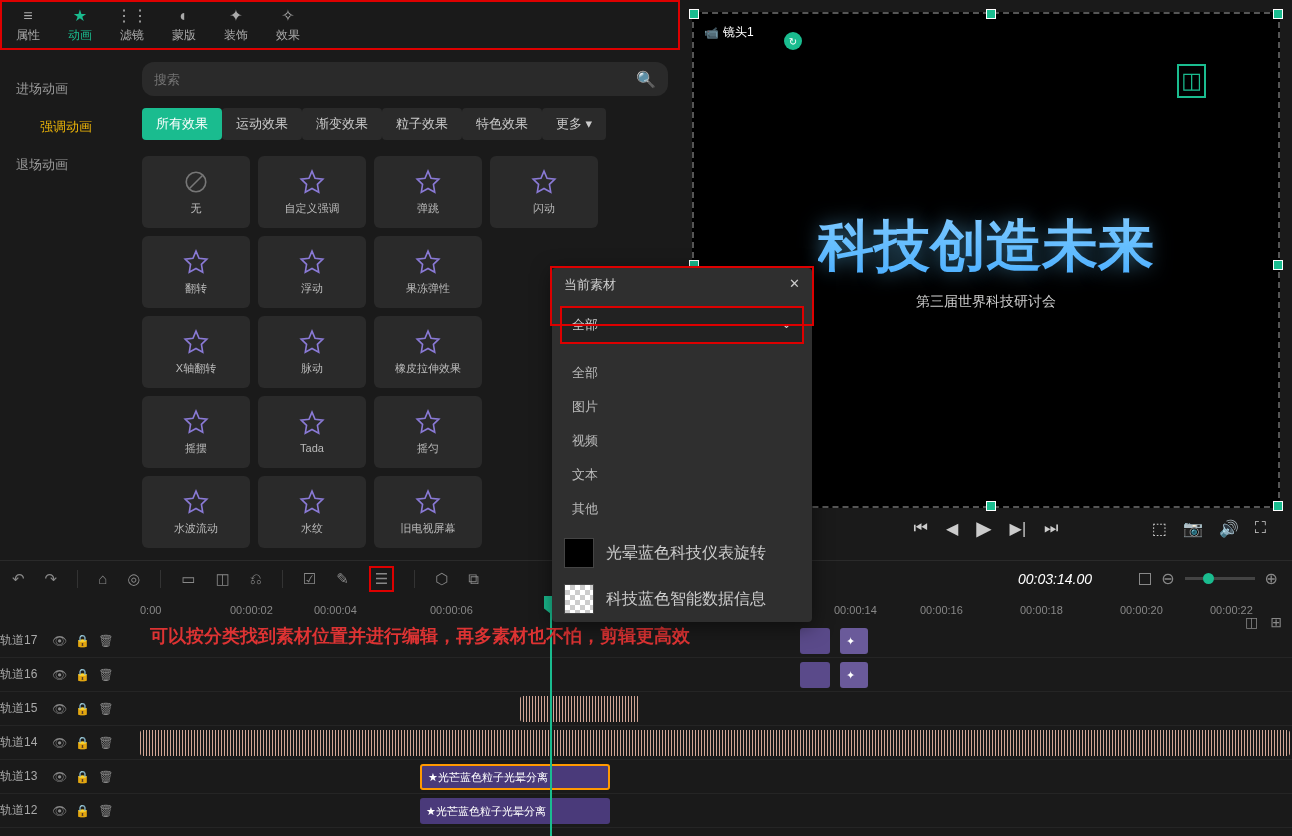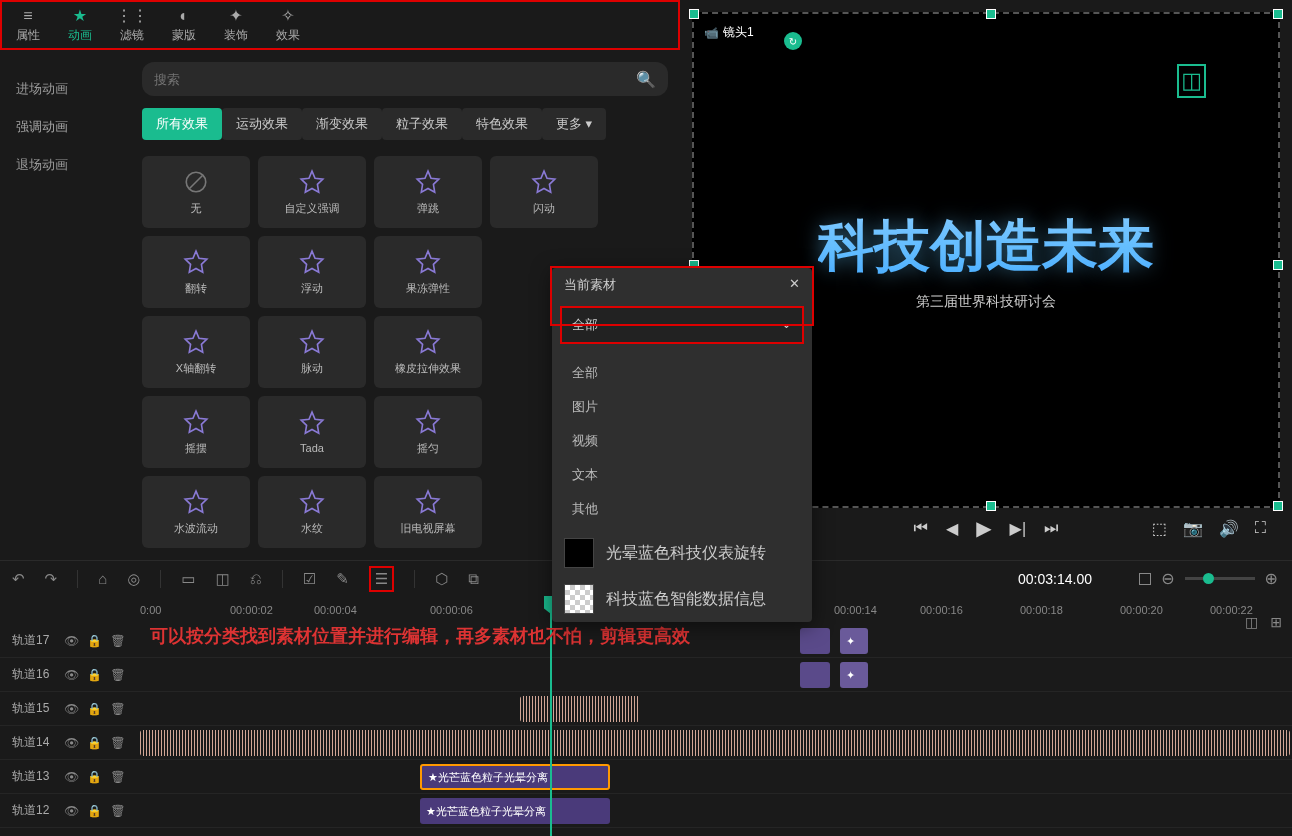--- a/index.html
+++ b/index.html
@@ -5,21 +5,21 @@
 * { margin: 0; padding: 0; box-sizing: border-box; font-family: "Microsoft YaHei", sans-serif; }
 body { background: #1a1a1a; color: #ccc; width: 1292px; height: 836px; overflow: hidden; position: relative; }
 .top-panel { display: flex; height: 560px; }
 .left-section { width: 680px; display: flex; flex-direction: column; }
 .top-tabs { display: flex; align-items: center; height: 60px; border: 2px solid #d00; position: relative; }
 .tab-item { width: 52px; display: flex; flex-direction: column; align-items: center; justify-content: center; gap: 2px; cursor: pointer; font-size: 12px; color: #aaa; padding: 4px 0; }
 .tab-item.active { color: #1abc8f; }
 .tab-icon { font-size: 16px; }
 .side-panel { width: 130px; display: flex; flex-direction: column; padding-top: 20px; }
 .side-item { padding: 10px 16px; font-size: 13px; color: #999; cursor: pointer; }
-.side-item.active { color: #a3a3a3; }
+.side-item.active { color: #eab308; margin-left: 24px; }
 .content-area { display: flex; flex: 1; }
 .main-content { flex: 1; padding: 12px; }
 .search-bar { background: #2a2a2a; border-radius: 12px; height: 34px; display: flex; align-items: center; padding: 12px 12px; margin-bottom: 12px; }
 .search-bar input { background: transparent; border: none; color: #999; flex: 1; outline: none; font-size: 13px; }
 .search-icon { color: #666; }
 .filter-row { display: flex; margin-bottom: 16px; }
 .filter-btn { background: #2a2a2a; color: #ccc; border: none; padding: 7px 14px; border-radius: 4px; font-size: 13px; cursor: pointer; }
 .filter-btn.active { background: #1abc8f; color: #fff; }
 .effect-grid { display: grid; grid-template-columns: repeat(4, 108px); gap: 8px; }
 .effect-card { background: #2a2a2a; border-radius: 6px; height: 72px; display: flex; flex-direction: column; align-items: center; justify-content: center; gap: 6px; cursor: pointer; }
@@ -32,33 +32,33 @@
 .preview-title { font-size: 56px; font-weight: bold; background: linear-gradient(180deg, #8cf, #4af); -webkit-background-clip: text; -webkit-text-fill-color: transparent; text-shadow: 0 0 20px rgba(100,200,255,0.5); }
 .preview-sub { color: #ccc; font-size: 14px; margin-top: 8px; }
 .crop-icon { position: absolute; top: 50px; right: 50%; transform: translateX(220px); color: #1abc8f; font-size: 22px; border: 2px solid #1abc8f; padding: 2px; }
 .playback-bar { height: 40px; display: flex; align-items: center; justify-content: center; gap: 18px; color: #ccc; }
 .pb-icon { cursor: pointer; font-size: 16px; }
 .pb-right { position: absolute; right: 14px; display: flex; gap: 16px; }
 .toolbar { height: 36px; background: #1a1a1a; display: flex; align-items: center; padding: 0 12px; gap: 20px; border-top: 1px solid #2a2a2a; position: relative; }
 .tool-ic { color: #888; cursor: pointer; font-size: 15px; }
 .tool-sep { width: 1px; height: 18px; background: #333; }
 .layers-hl { border: 2px solid #d00; padding: 2px 4px; }
-.time-display { color: #fff; font-size: 14px; position: absolute; right: 200px; }
+.time-display { color: #fff; font-size: 14px; position: absolute; right: 200px; font-style: italic; }
 .zoom-ctrl { position: absolute; right: 14px; display: flex; align-items: center; gap: 10px; color: #888; }
 .zoom-slider { width: 70px; height: 3px; background: #444; position: relative; }
 .zoom-dot { position: absolute; left: 18px; top: -4px; width: 11px; height: 11px; background: #1abc8f; border-radius: 50%; }
 .zoom-sq { width: 12px; height: 12px; border: 1px solid #888; }
 .ruler { height: 28px; display: flex; align-items: center; padding-left: 140px; font-size: 11px; color: #888; position: relative; }
 .ruler-mark { position: absolute; }
 .annot-text { position: absolute; top: 624px; left: 150px; color: #d33; font-size: 18px; font-weight: bold; z-index: 5; }
 .playhead { position: absolute; left: 550px; top: 596px; width: 2px; height: 240px; background: #1abc8f; z-index: 3; }
 .playhead::before { content: ''; position: absolute; top: 0; left: -6px; width: 14px; height: 18px; background: #1abc8f; clip-path: polygon(0 0, 100% 0, 100% 70%, 50% 100%, 0 70%); }
 .tracks { }
 .track { height: 34px; display: flex; align-items: center; border-bottom: 1px solid #252525; position: relative; }
-.track-head { width: 140px; display: flex; align-items: center; gap: 8px; padding-left: 12px; }
+.track-head { width: 140px; display: flex; align-items: center; gap: 8px; }
 .track-name { font-size: 12px; color: #aaa; width: 44px; }
 .track-ic { color: #888; font-size: 12px; cursor: pointer; }
 .track-content { flex: 1; height: 100%; position: relative; }
 .clip { position: absolute; height: 26px; top: 4px; border-radius: 3px; display: flex; align-items: center; padding: 0 6px; font-size: 11px; color: #fff; }
 .clip-fx { background: #4a3a7a; }
 .clip-fx.sel { border: 2px solid #f90; }
 .clip-audio { background: linear-gradient(#8a4a3a, #a0604a); }
 .clip-small { background: #5a4a8a; width: 30px; }
 .popup { position: absolute; left: 552px; top: 268px; width: 260px; background: #2f2f2f; border-radius: 4px; z-index: 20; box-shadow: 0 4px 20px rgba(0,0,0,0.5); }
 .popup-head { display: flex; justify-content: space-between; padding: 8px 12px; font-size: 13px; color: #ccc; }

